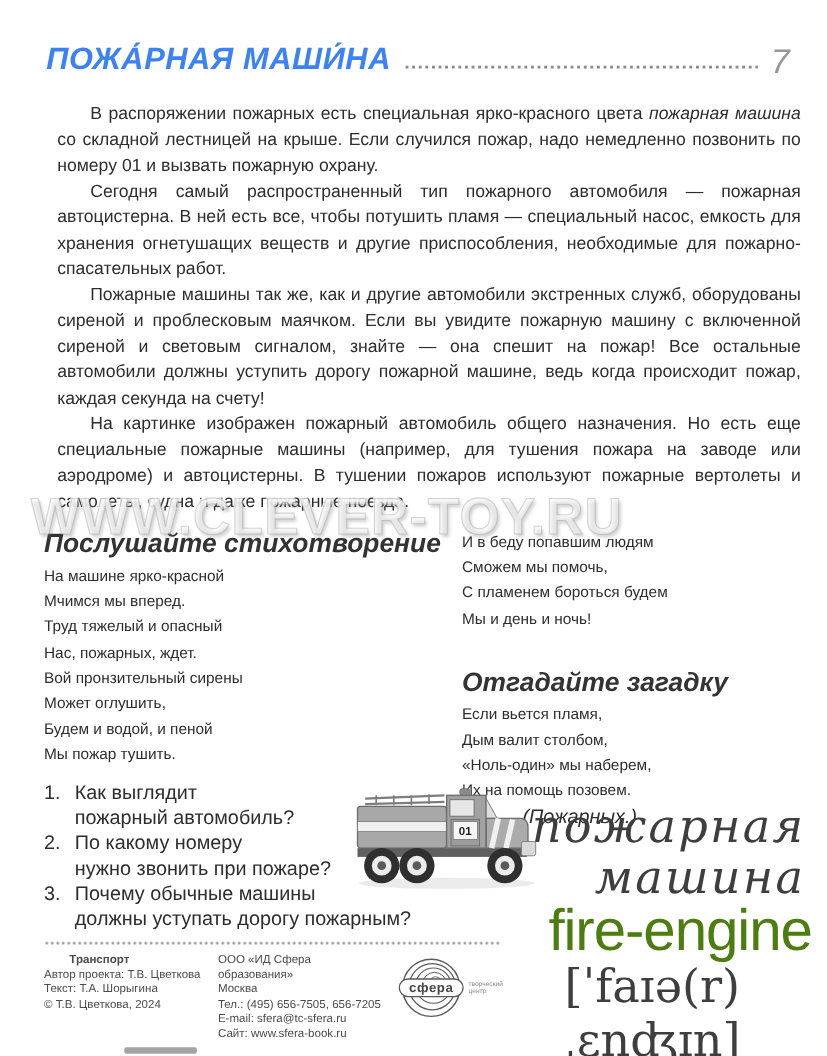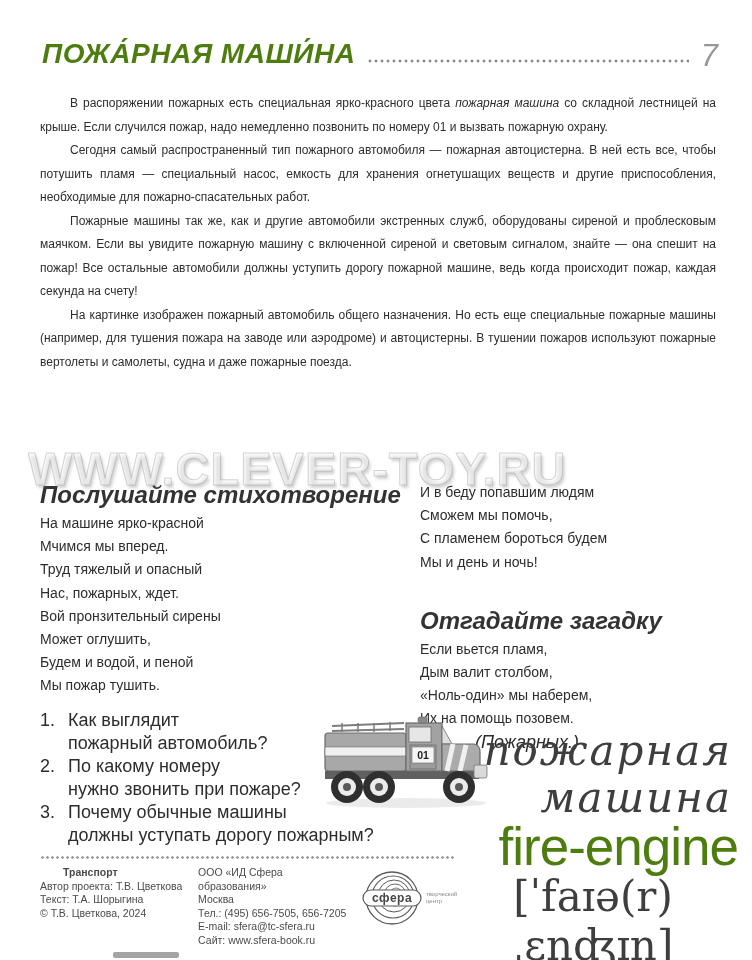--- a/index.html
+++ b/index.html
@@ -6,29 +6,29 @@
   .page {
     position:relative; width:752px; height:960px; margin:0 auto;
     background:#ffffff; overflow:hidden;
     font-family:"Liberation Sans", sans-serif; color:#2d2d2d;
   }
 
   
   .header { position:absolute; top:38px; left:42px; right:34px;
     display:flex; align-items:flex-end; gap:12px; }
   .title { font-size:28px; font-weight:bold; font-style:italic;
-    color:#4d7c0f; white-space:nowrap; letter-spacing:0.5px; }
+    color:#3b82f6; white-space:nowrap; letter-spacing:0.5px; }
   .leader { flex:1; height:6px; margin-bottom:6px;
     background-image:radial-gradient(circle, #8a8a8a 1.3px, transparent 1.7px);
     background-size:6px 6px; background-repeat:repeat-x; background-position:0 60%; }
   .pageno { font-size:31px; font-style:italic; color:#979797; line-height:0.9; }
 
   
-  .article { position:absolute; top:92px; left:40px; width:676px;
-    font-size:12px; line-height:23.5px; text-align:justify; }
+  .article { position:absolute; top:92px; left:52px; width:676px;
+    font-size:16px; line-height:23.5px; text-align:justify; }
   .article p { margin:0; text-indent:30px; }
   .em { font-style:italic; }
 
   
   .watermark { position:absolute; top:441px; left:28px; width:700px; z-index:4;
     font-weight:bold; font-size:47px; letter-spacing:1px; white-space:nowrap;
     color:rgba(248,248,248,0.50);
     -webkit-text-stroke:1px rgba(150,150,150,0.40);
     text-shadow:2px 3px 3px rgba(110,110,110,0.30), -1px -1px 0 rgba(255,255,255,0.85);
     pointer-events:none; }

